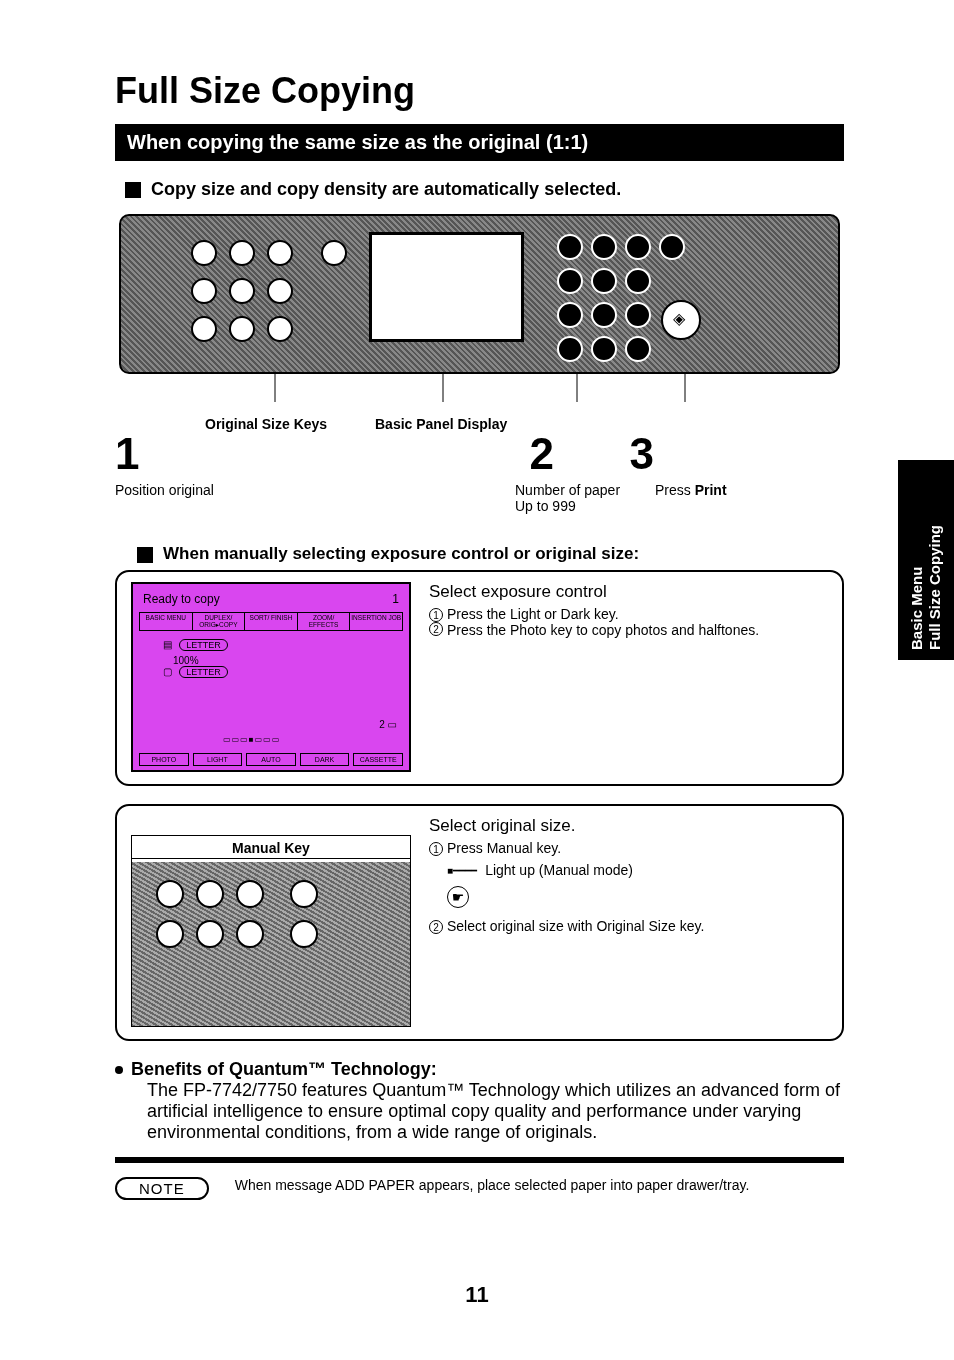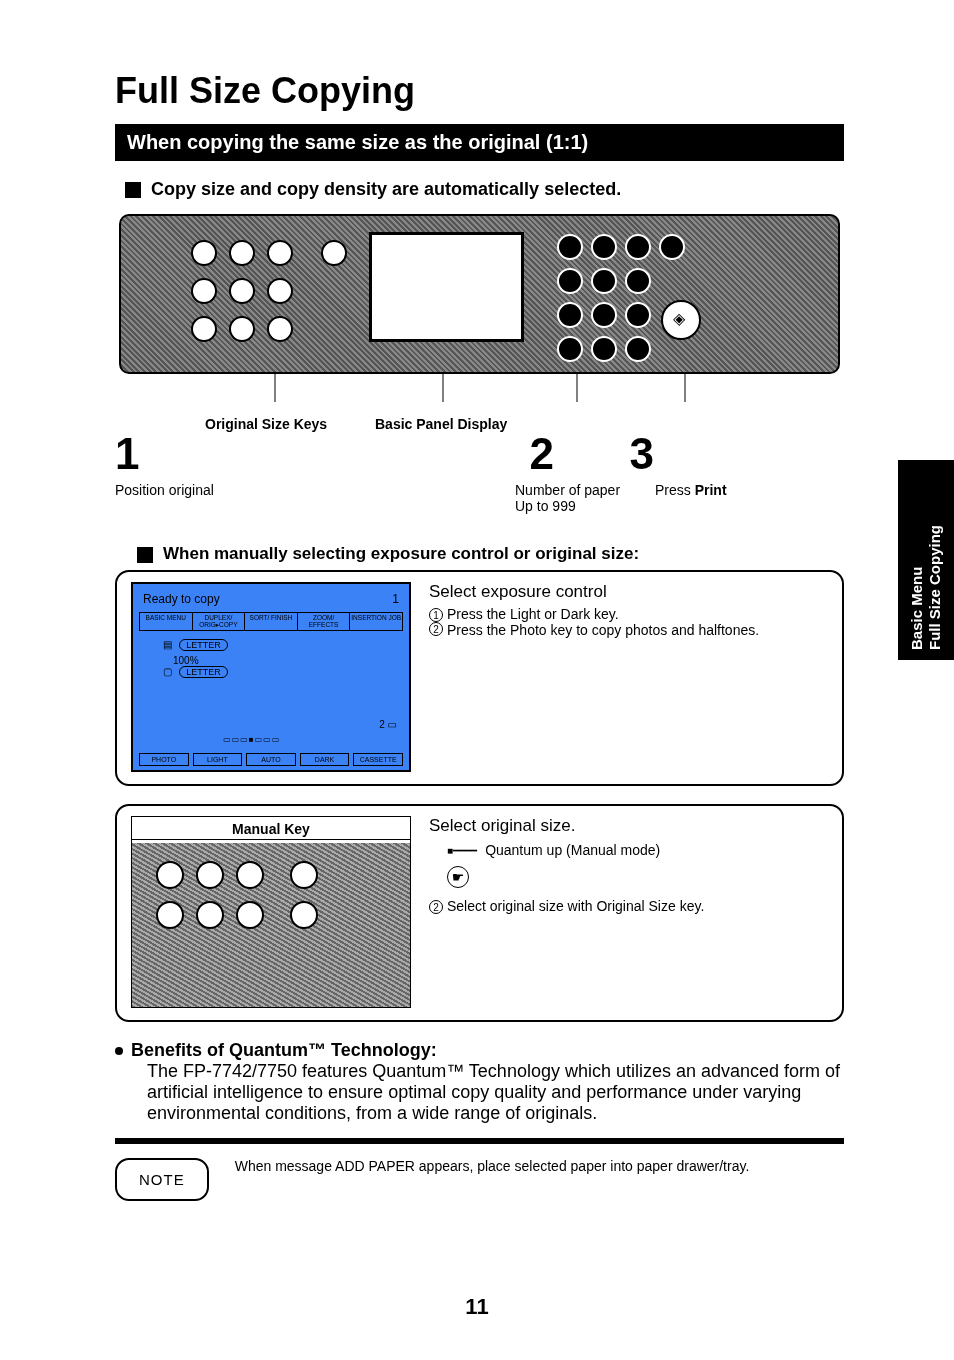--- a/index.html
+++ b/index.html
@@ -47,53 +47,53 @@
   .panel-img .circ.w { background:#fff; border:2px solid #000; }
   .labels-row { display:flex; margin-top:6px; font-size:14px; font-weight:bold; }
   .labels-row .spc { flex:0 0 90px; }
   .steps-row { display:flex; margin-top:0; align-items:flex-start; }
   .step-num { font-size:44px; font-weight:bold; line-height:1; }
   .step-block { font-size:14px; }
   .manual-hdr { margin: 30px 0 6px 10px; font-size:17px; font-weight:bold;padding-left:12px; }
 
   .round-box { border:2px solid #000; border-radius:14px; padding:10px 14px 12px; margin-top:6px; display:flex; gap:18px; }
   .lcd {
-    width:280px; height:190px; border:2px solid #000; background:#3b82f6; font-size:9px; position:relative;
+    width:280px; height:190px; border:2px solid #000; background:#d946ef; font-size:9px; position:relative;
   }
   .lcd .top { padding:8px 10px 4px; font-size:12px; display:flex; justify-content:space-between; }
   .lcd .tabs { display:flex; margin:2px 6px 0; border:1px solid #000; }
   .lcd .tabs span { flex:1; border-right:1px solid #000; text-align:center; font-size:6.5px; padding:2px 0; line-height:1; }
   .lcd .tabs span:last-child { border-right:none; }
   .lcd .mid { padding:8px 0 0 30px; font-size:10px; }
   .lcd .letter-btn { display:inline-block; border:1px solid #000; border-radius:8px; padding:0 6px; font-size:9px; margin-left:4px;}
   .lcd .botbar { position:absolute; bottom:4px; left:6px; right:6px; display:flex; gap:4px; }
   .lcd .botbar .b { border:1px solid #000; font-size:7px; padding:2px 3px; flex:1; text-align:center; position:relative; }
   .rt-col { flex:1; font-size:14px; }
   .rt-col h4 { font-size:17px; font-weight:normal; margin-bottom:4px; }
   .circled { display:inline-block; width:14px; height:14px; border:1px solid #000; border-radius:50%; font-size:10px; line-height:13px; text-align:center; margin-right:4px; }
 
   .round-box2 { border:2px solid #000; border-radius:14px; padding:10px 14px 12px; margin-top:18px; display:flex; gap:18px; }
   .manual-img {
-    width:280px; height:192px; border:1px solid #000; background:#fff; position:relative;
+    width:280px; height:192px; border:1px solid #000; background:#fff; position:relative;margin-top:19px;
   }
   .manual-img .lbl { text-align:center; font-weight:bold; font-size:14px; padding:4px 0 2px; border-bottom:1px solid #000;}
   .manual-img .noise { position:absolute; top:26px; left:0; right:0; bottom:0;
     background: repeating-linear-gradient(30deg,#666 0,#666 2px,#aaa 2px,#aaa 4px);
   }
   .manual-img .noise .c { position:absolute; width:28px; height:28px; border:2px solid #000; border-radius:50%; background:#fff;}
 
   .benefits { margin-top:18px; font-size:18px; }
   .benefits .bt { font-weight:bold; }
   .benefits .bul { display:inline-block; width:8px; height:8px; background:#000; border-radius:50%; margin-right:8px; vertical-align:middle;}
   .thick-rule { height:6px; background:#000; margin-top:14px; margin-bottom:14px; }
 
   .note-row { display:flex; align-items:flex-start; gap:18px; font-size:14px; }
-  .note-pill { border:2px solid #000; border-radius:14px; padding:11px 22px; font-size:15px; font-weight:normal; letter-spacing:1px;}
-
-  .page-num { position:absolute; left:0; width:100%; text-align:center; bottom:40px; font-size:22px; font-weight:bold; }
+  .note-pill { border:2px solid #000; border-radius:14px; padding:1px 22px; font-size:15px; font-weight:normal; letter-spacing:1px;}
+
+  .page-num { position:absolute; left:0; width:100%; text-align:center; bottom:52px; font-size:22px; font-weight:bold; }
 
   .side-tab {
     position:absolute; right:0; top:460px; width:56px; height:200px;
     background:#000; color:#fff; font-weight:bold;
   }
   .side-tab .vt {
     transform: rotate(-90deg); transform-origin: left top;
     position:absolute; left:10px; top:190px; width:190px; font-size:15px; line-height:1.2;
     white-space:nowrap;
   }
@@ -229,23 +229,24 @@
         <div class="c" style="left:104px; top:18px"></div>
         <div class="c" style="left:158px; top:18px"></div>
         <div class="c" style="left:24px; top:58px"></div>
         <div class="c" style="left:64px; top:58px"></div>
         <div class="c" style="left:104px; top:58px"></div>
         <div class="c" style="left:158px; top:58px"></div>
       </div>
     </div>
     <div class="rt-col">
       <h4>Select original size.</h4>
+      <div><span class="circled">1</span><span>Press Manual key.</span></div>
       <div style="margin:6px 0 8px 18px; display:flex; align-items:center; gap:8px">
         <span style="font-size:10px">■━━━━</span>
-        <span>Quantum up (Manual mode)</span>
+        <span>Light up (Manual mode)</span>
       </div>
       <div style="margin-left:18px; margin-bottom:10px">
         <span style="display:inline-block;width:22px;height:22px;border:1.5px solid #000;border-radius:50%;text-align:center;line-height:20px">☛</span>
       </div>
       <div><span class="circled">2</span><span>Select original size with Original Size key.</span></div>
     </div>
   </div>
 
   <div class="benefits">
     <div><span class="bul"></span><span class="bt">Benefits of Quantum™ Technology:</span></div>

